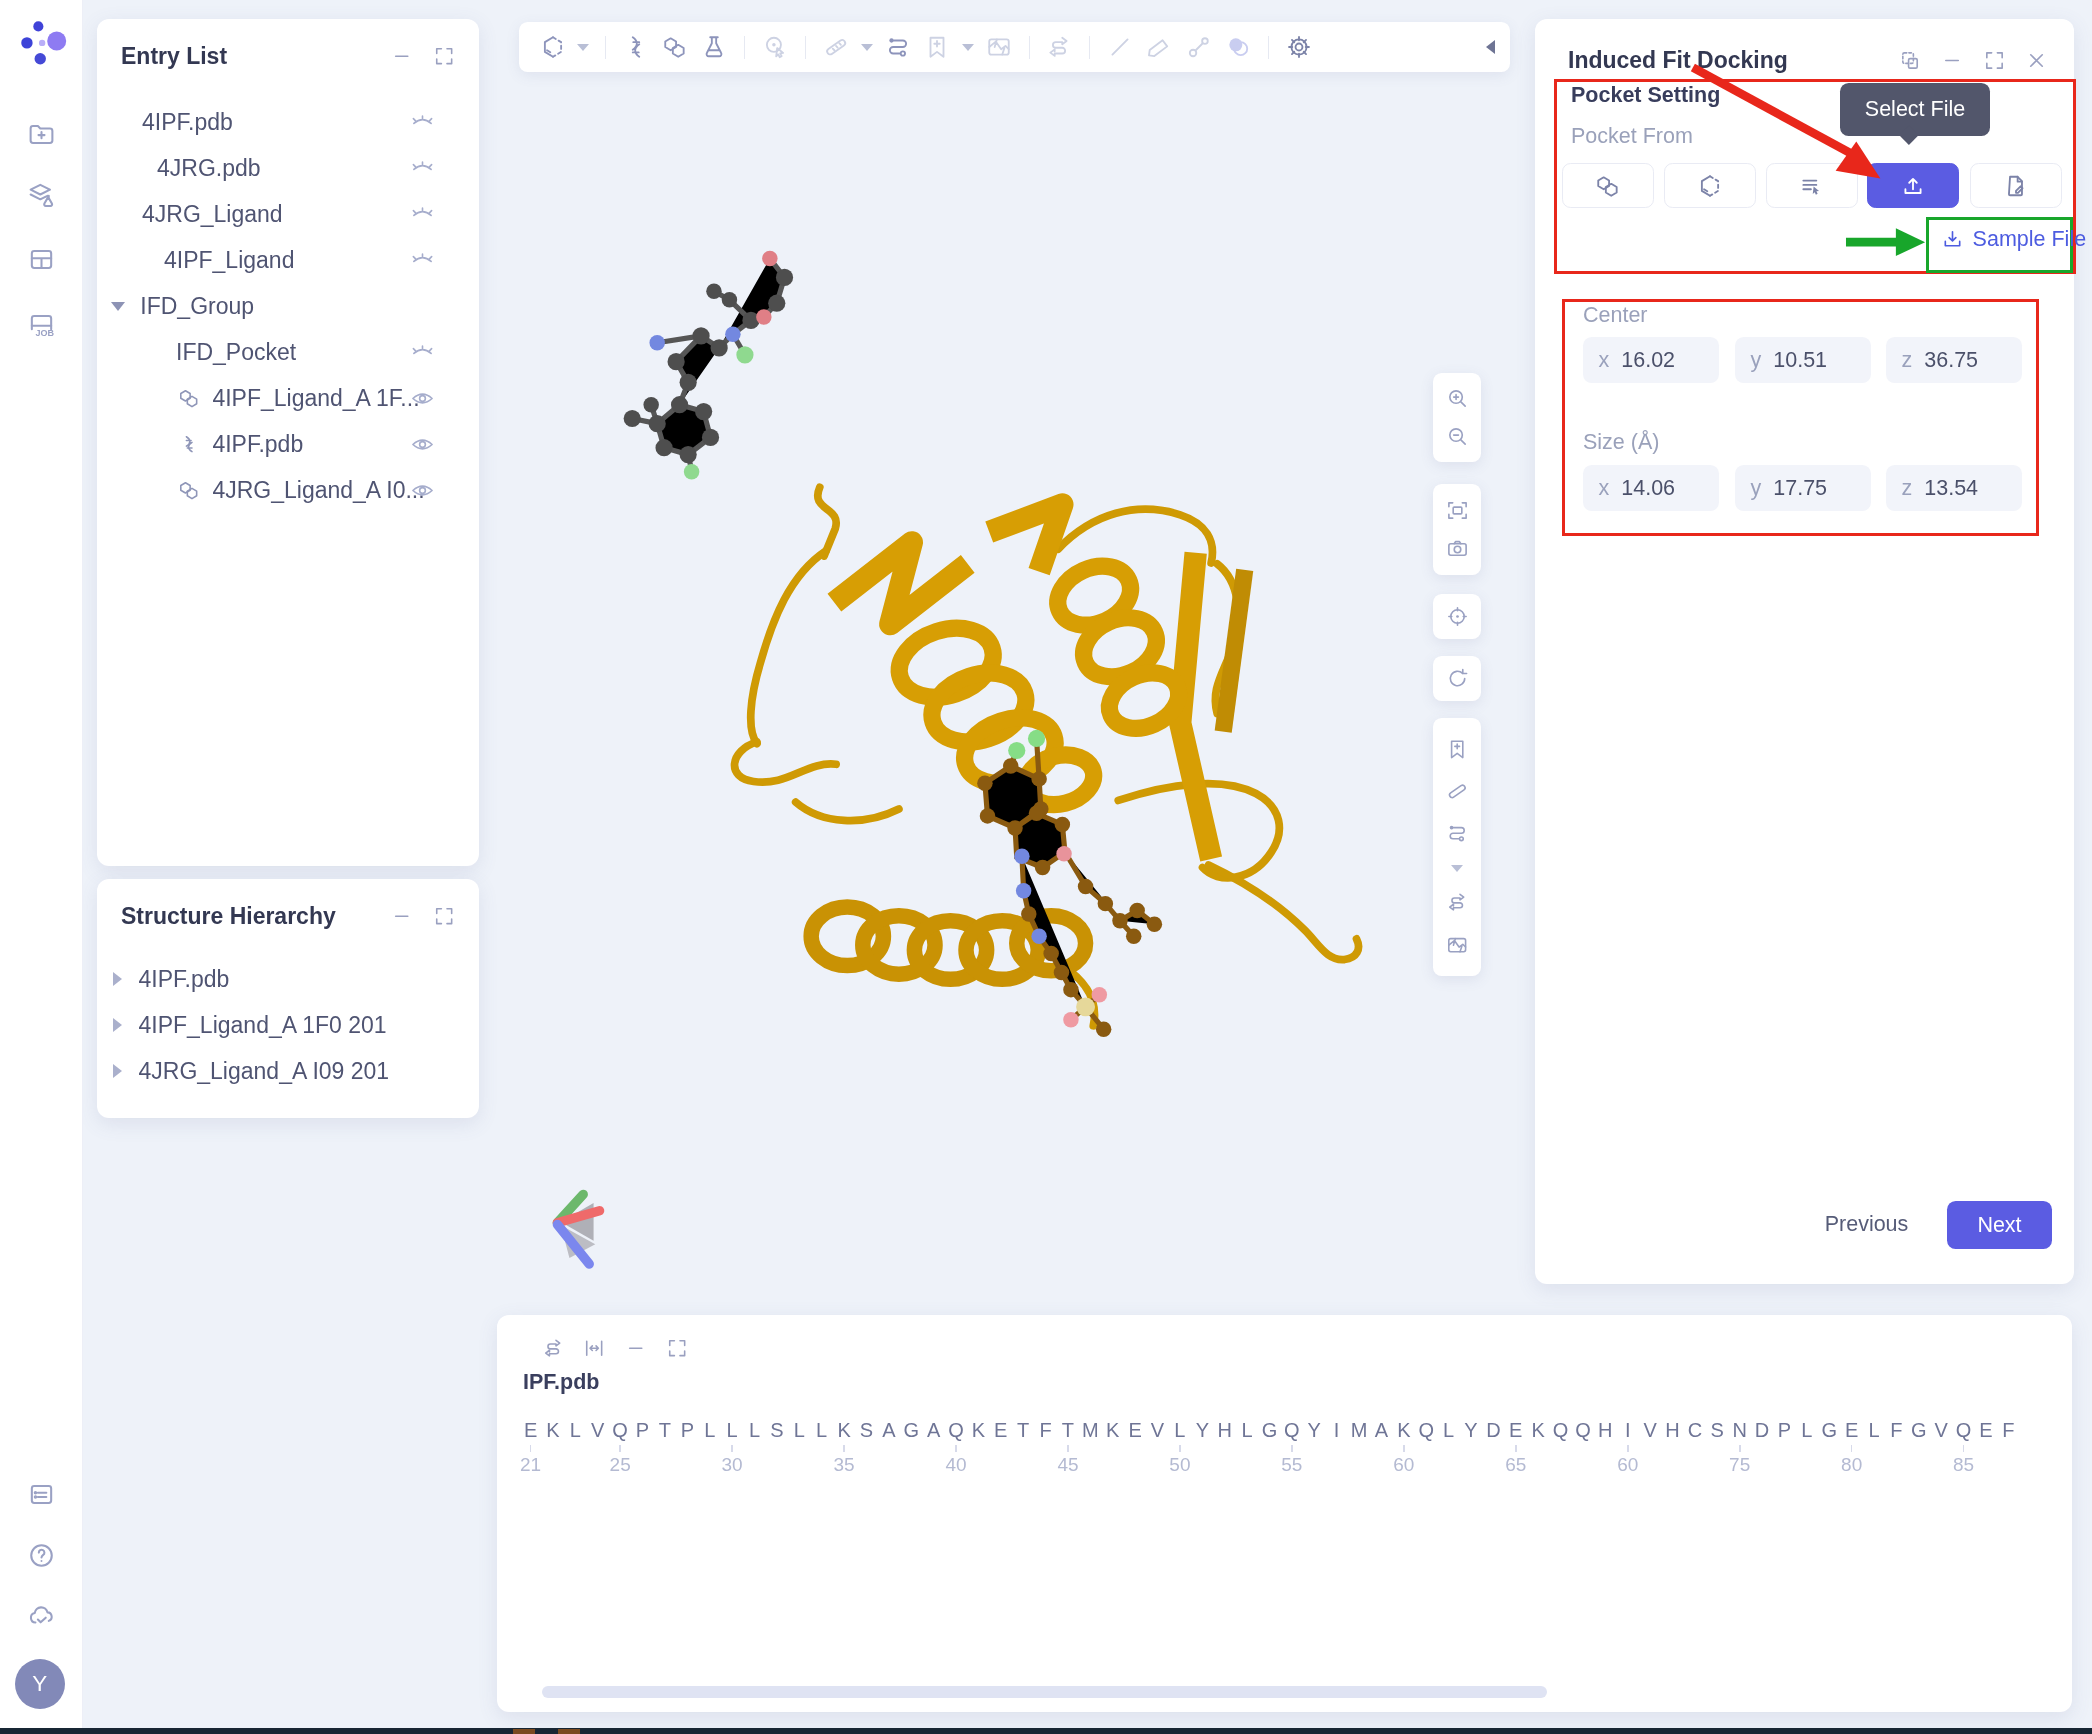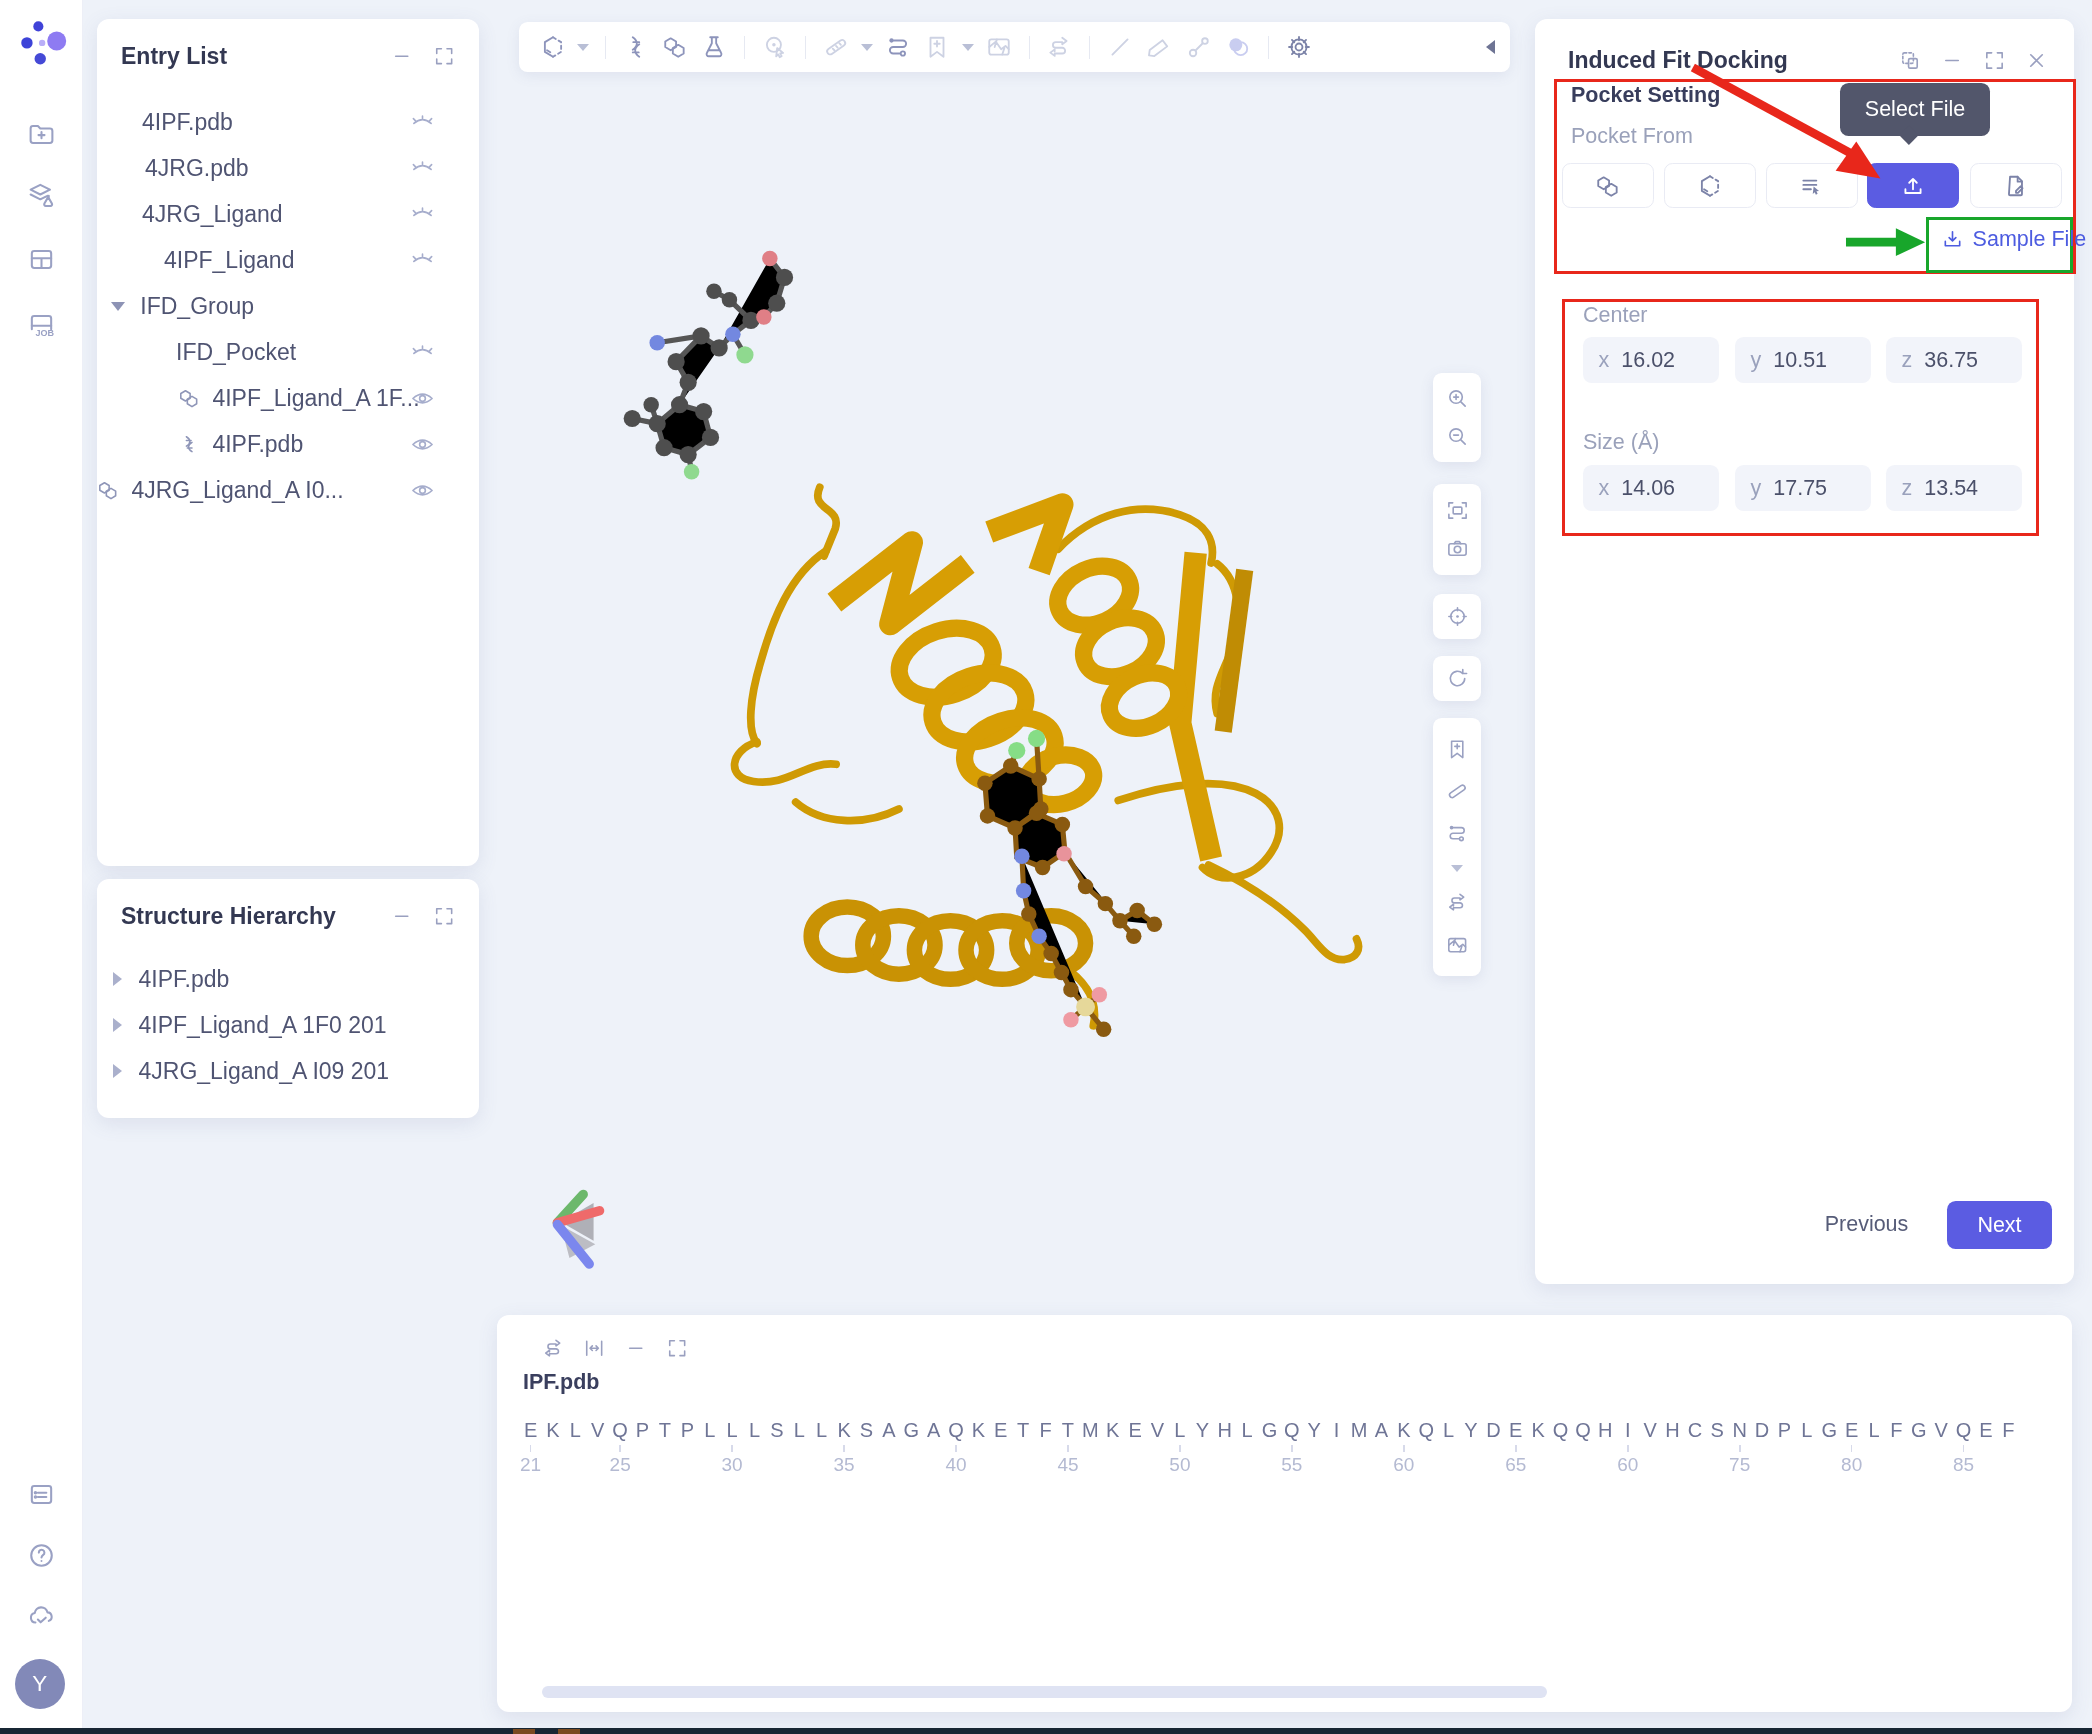--- a/index.html
+++ b/index.html
@@ -291,21 +291,21 @@
   </div>
   <div class="rows">
     <div class="row" style="padding-left:45px">
       <span class="lbl">4IPF.pdb</span>
       <span class="eye">
           <svg class="ic" width="23" height="23" viewBox="0 0 24 24">
             <path d="M3 13Q12 5 21 13M5 10.5L2.5 8M12 8.6V5.4M19 10.5l2.5-2.5"></path>
           </svg>
         </span>
     </div>
-    <div class="row" style="padding-left:48px">
+    <div class="row" style="padding-left:60px">
       <span class="lbl">4JRG.pdb</span>
       <span class="eye">
           <svg class="ic" width="23" height="23" viewBox="0 0 24 24">
             <path d="M3 13Q12 5 21 13M5 10.5L2.5 8M12 8.6V5.4M19 10.5l2.5-2.5"></path>
           </svg>
         </span>
     </div>
     <div class="row" style="padding-left:45px">
       <span class="lbl">4JRG_Ligand</span>
       <span class="eye">
@@ -356,21 +356,21 @@
           </svg>
         </span>
       <span class="lbl">4IPF.pdb</span>
       <span class="eye">
           <svg class="ic" width="23" height="23" viewBox="0 0 24 24">
             <path d="M2 12q10-9 20 0q-10 9-20 0z"></path>
             <circle cx="12" cy="12" r="3"></circle>
           </svg>
         </span>
     </div>
-    <div class="row" style="">
+    <div class="row" style="padding-left:81px">
       <span class="titem">
           <svg class="ic" width="22.4" height="22.4" viewBox="0 0 24 24">
             <polygon points="8,4 13,7 13,12 8,15 3,12 3,7"></polygon>
             <polygon points="15,10 20,13 20,18 15,21 10,18 10,13"></polygon>
           </svg>
         </span>
       <span class="lbl">4JRG_Ligand_A I0...</span>
       <span class="eye">
           <svg class="ic" width="23" height="23" viewBox="0 0 24 24">
             <path d="M2 12q10-9 20 0q-10 9-20 0z"></path>

